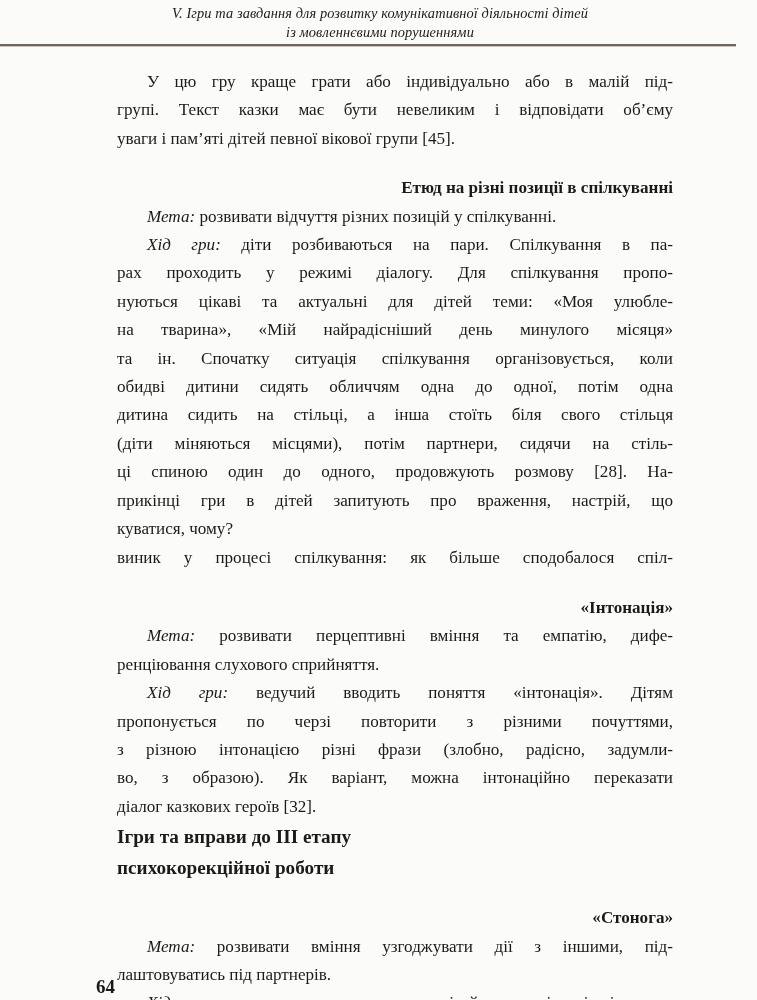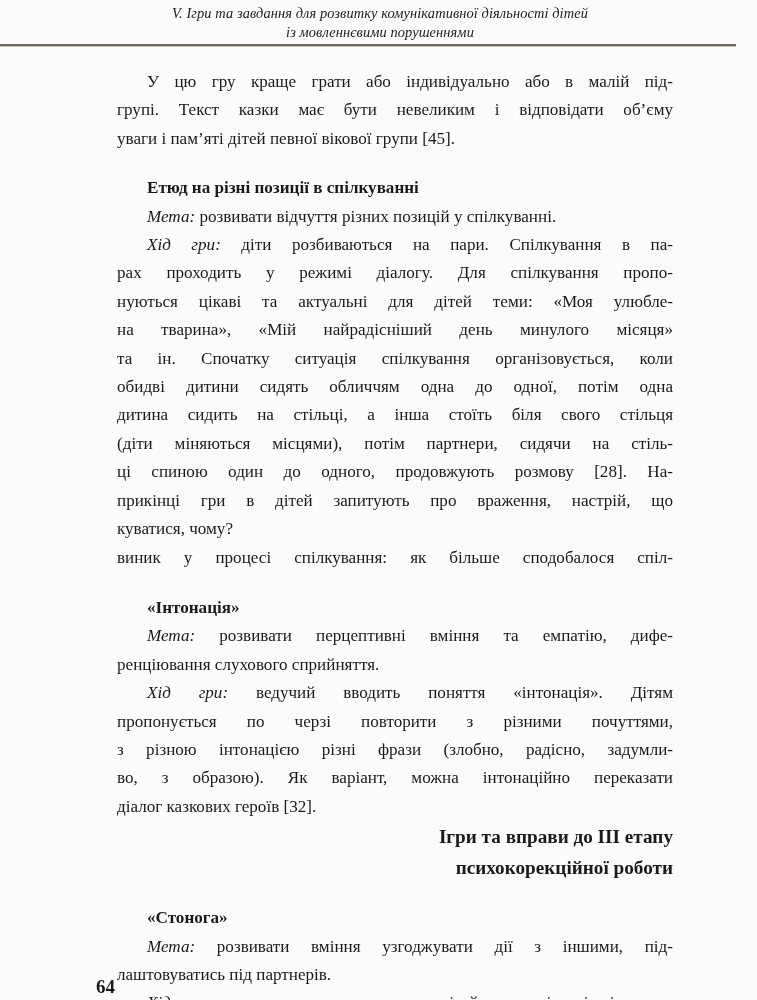--- a/index.html
+++ b/index.html
@@ -100,24 +100,25 @@
     font-style: italic;
   }
 
   .run-head-bold {
     font-weight: bold;
     font-size: 17.1px;
     line-height: 28.4px;
     text-indent: 30px;
     display: block;
     white-space: nowrap;
+    text-align: right;
   }
 
   .section-title {
-    text-align: right;
+    text-align: left;
     font-weight: bold;
     font-size: 19.2px;
     line-height: 31px;
     margin: 0;
   }
   .section-title .st-line {
     display: block;
     white-space: nowrap;
   }
 

